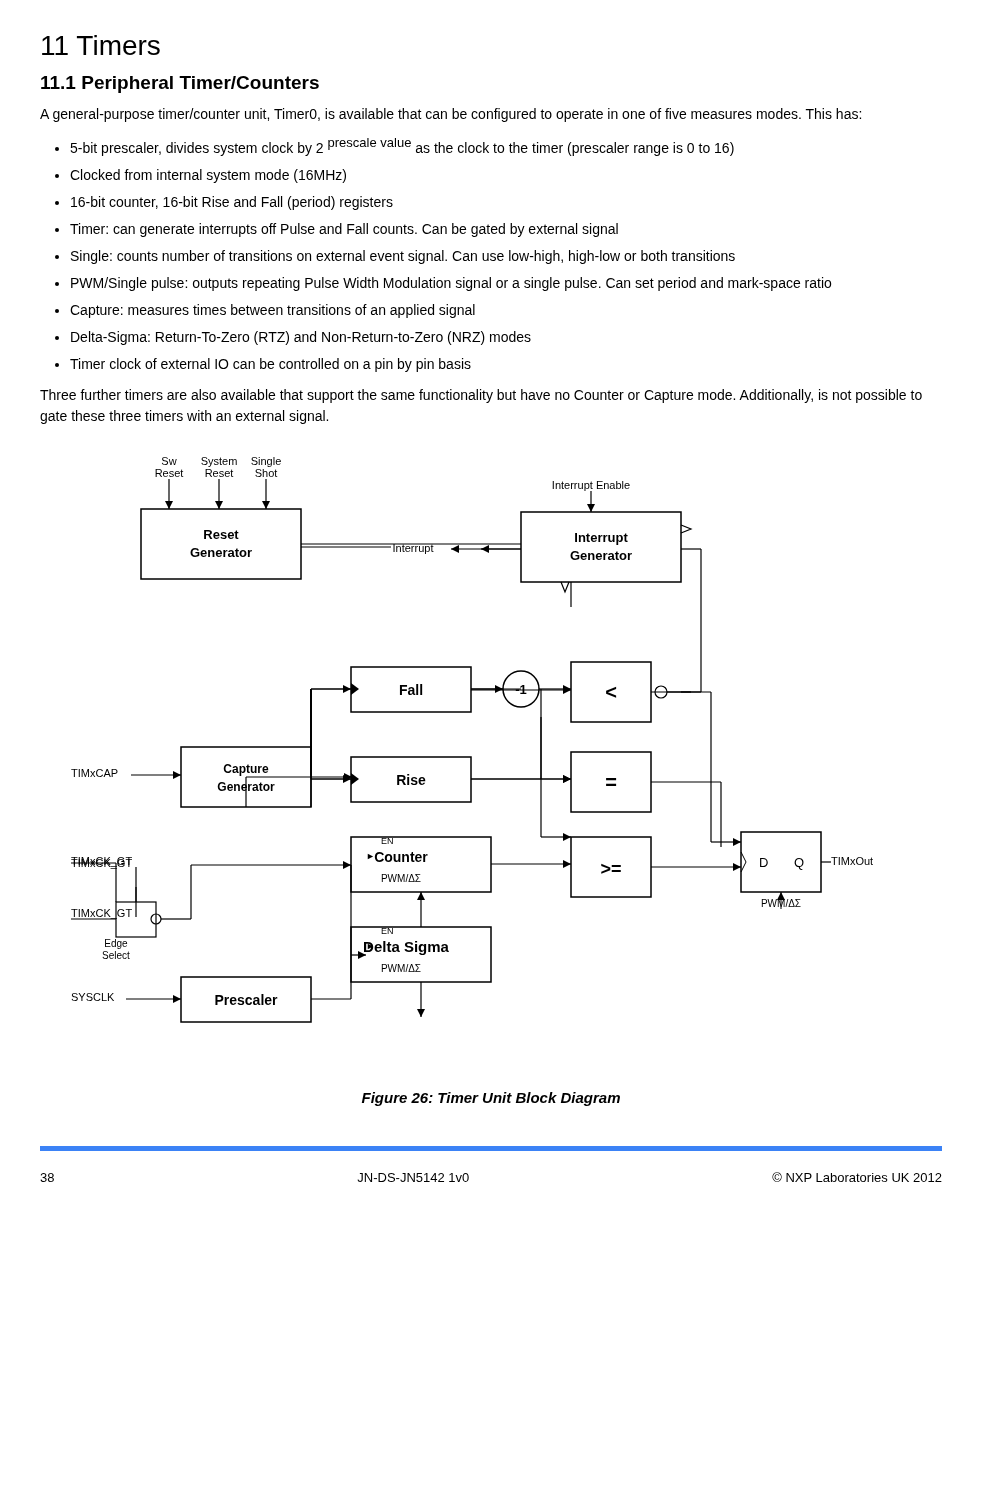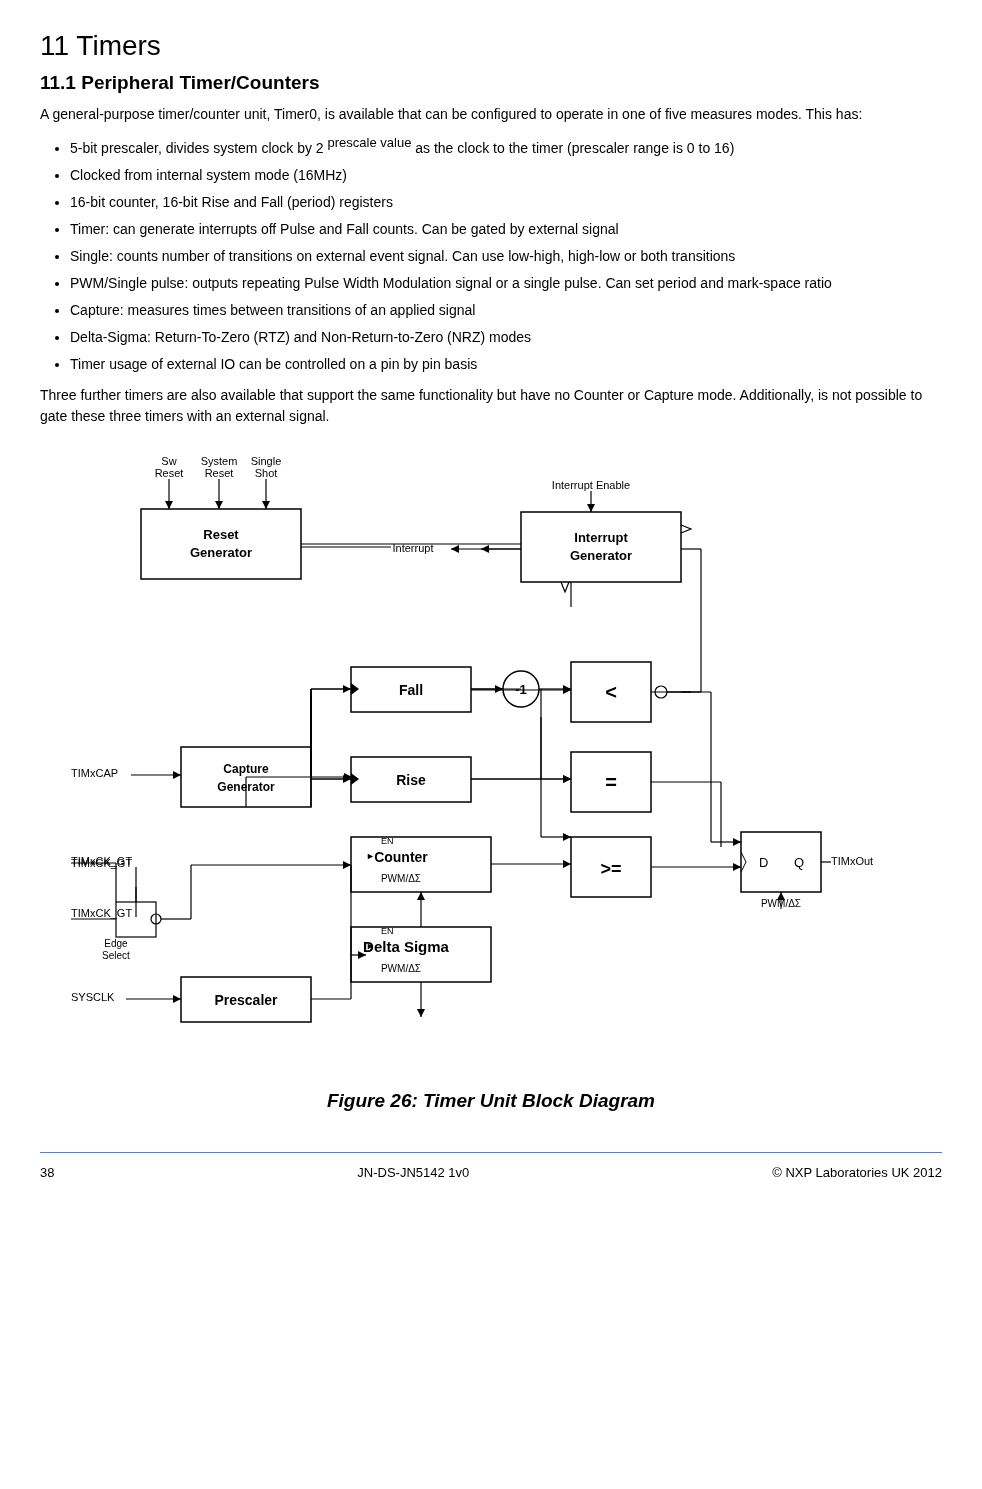--- a/index.html
+++ b/index.html
@@ -27,48 +27,48 @@
     .diagram-container svg {
       width: 100%;
       height: 100%;
     }
     .figure-caption {
       text-align: center;
       font-weight: bold;
       font-style: italic;
       margin-top: 10px;
       margin-bottom: 37px;
-      font-size: 19px;
+      font-size: 15px;
     }
     .footer {
-      border-top: 1px solid #3b82f6;
+      border-top: 5px solid #3b82f6;
       display: flex;
       justify-content: space-between;
-      padding-top: 12px;
+      padding-top: 19px;
       margin-top: 30px;
       font-size: 13px;
     }
   </style>
 </head>
 <body>
 
 <h1>11 Timers</h1>
 <h2>11.1 Peripheral Timer/Counters</h2>
 <p>A general-purpose timer/counter unit, Timer0, is available that can be configured to operate in one of five measures modes.  This has:</p>
 
 <ul>
   <li>5-bit prescaler, divides system clock by 2 <sup>prescale value</sup> as the clock to the timer (prescaler range is 0 to 16)</li>
   <li>Clocked from internal system mode (16MHz)</li>
   <li>16-bit counter, 16-bit Rise and Fall (period) registers</li>
   <li>Timer: can generate interrupts off Pulse and Fall counts.  Can be gated by external signal</li>
   <li>Single: counts number of transitions on external event signal.  Can use low-high, high-low or both transitions</li>
   <li>PWM/Single pulse: outputs repeating Pulse Width Modulation signal or a single pulse.  Can set period and mark-space ratio</li>
   <li>Capture: measures times between transitions of an applied signal</li>
   <li>Delta-Sigma: Return-To-Zero (RTZ) and Non‑Return-to-Zero (NRZ) modes</li>
-  <li>Timer usage of external IO can be controlled on a pin by pin basis</li>
+  <li>Timer clock of external IO can be controlled on a pin by pin basis</li>
 </ul>
 
 <p>Three further timers are also available that support the same functionality but have no Counter or Capture mode.  Additionally, is not possible to gate these three timers with an external signal.</p>
 
 <div class="diagram-container">
   <svg viewBox="0 0 860 620" xmlns="http://www.w3.org/2000/svg" font-family="Arial, sans-serif" font-size="12">
 
     <text x="108" y="18" text-anchor="middle" font-size="11">Sw</text>
     <text x="108" y="30" text-anchor="middle" font-size="11">Reset</text>
     <text x="158" y="18" text-anchor="middle" font-size="11">System</text>

